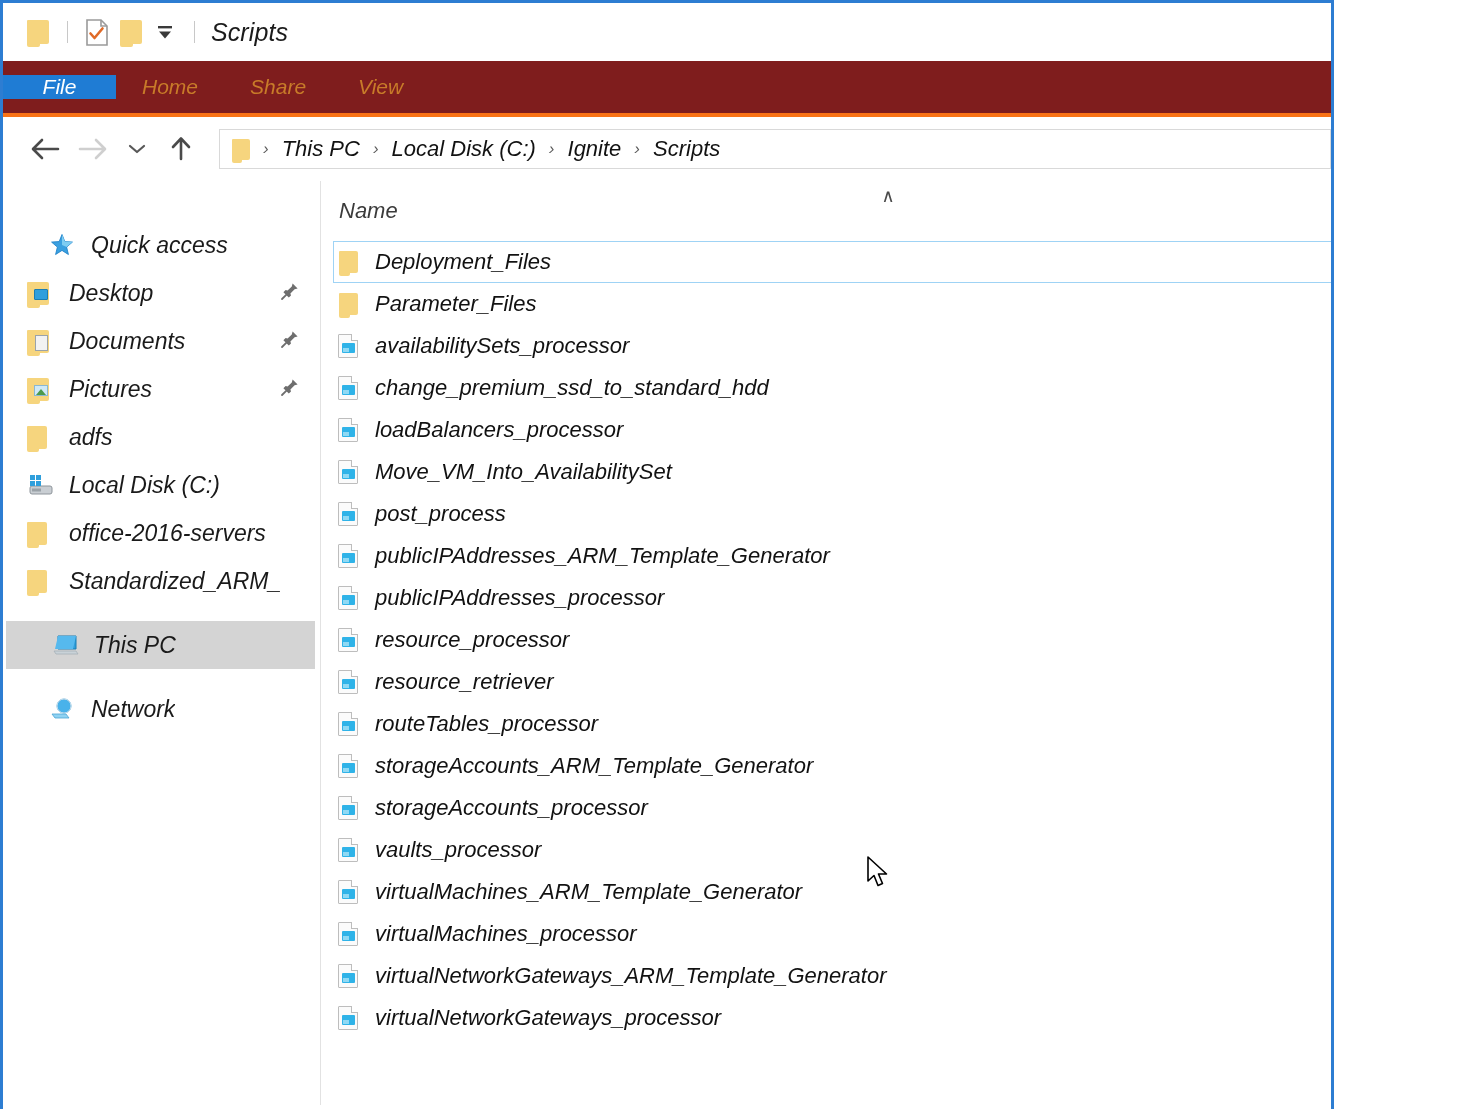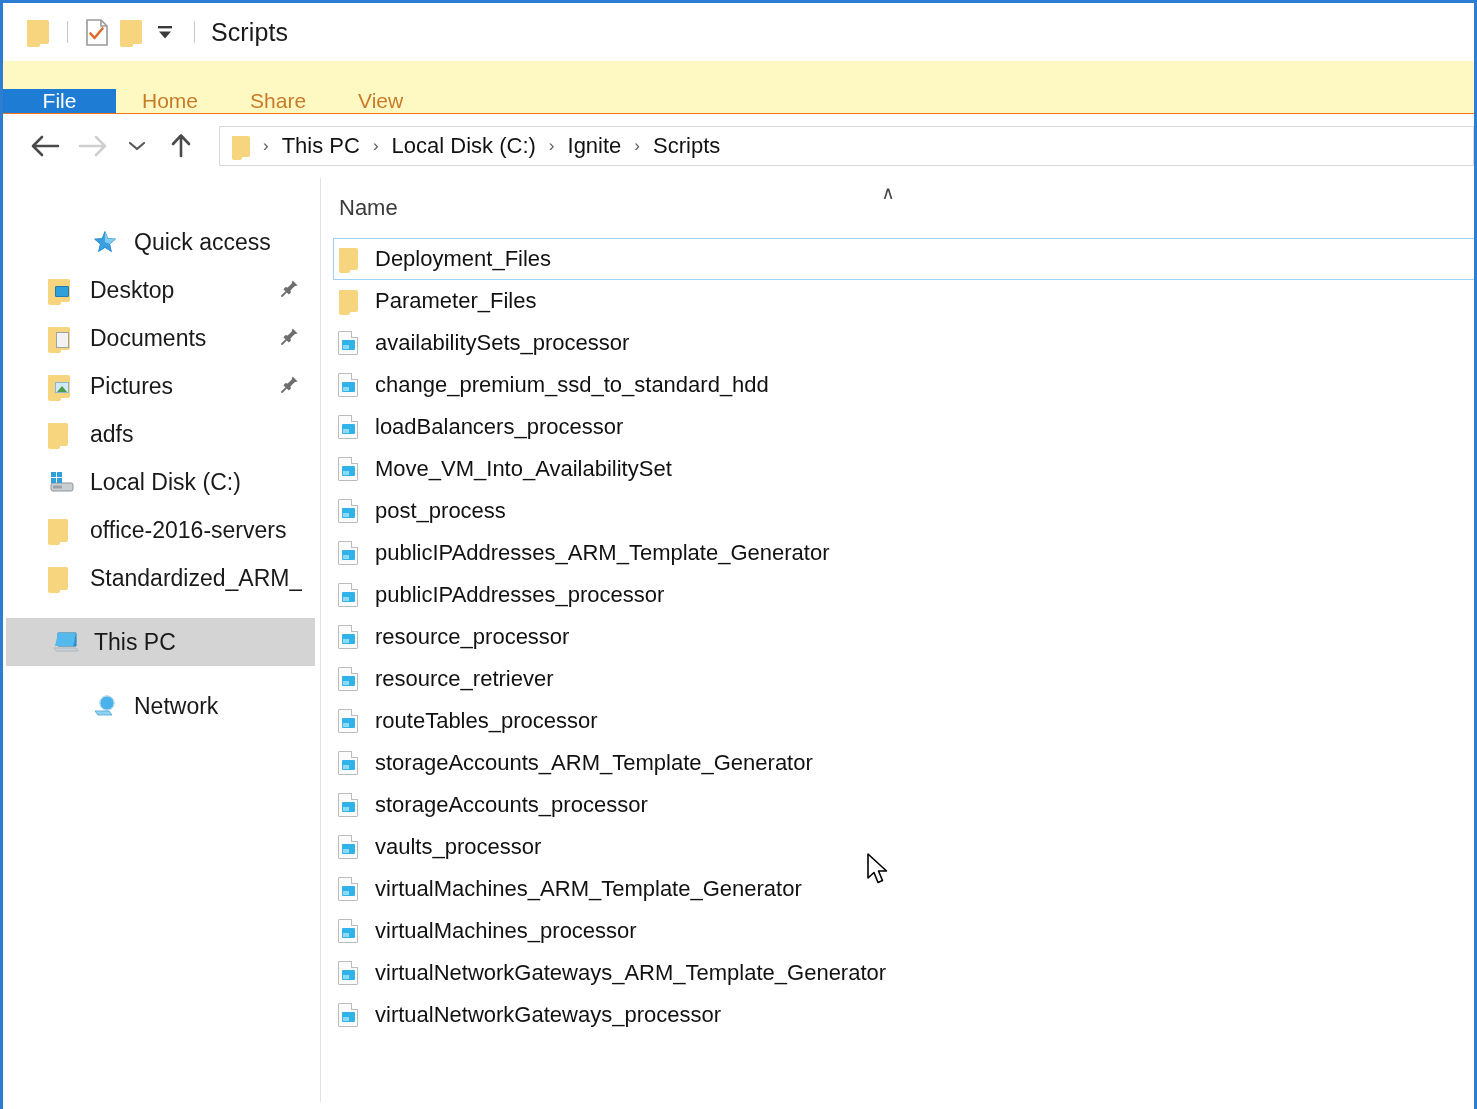--- a/index.html
+++ b/index.html
@@ -7,27 +7,28 @@
     margin: 0;
     padding: 0;
     background: #ffffff;
   }
   body {
     font-family: "Liberation Sans", "DejaVu Sans", sans-serif;
     -webkit-font-smoothing: antialiased;
   }
   #window {
     position: relative;
-    width: 1477px;
+    width: 1334px;
     height: 1109px;
     box-sizing: border-box;
     border: 3px solid #2d7dd2;
     border-bottom: none;
     background: #ffffff;
     overflow: hidden;
+    font-style: italic;
   }
 
   
   .titlebar {
     position: relative;
     height: 58px;
     background: #ffffff;
     display: flex;
     align-items: center;
     padding-left: 18px;
@@ -79,23 +80,23 @@
     bottom: -3px;
     height: 4px;
     background: #f6d57e;
     border-radius: 0 0 2px 2px;
   }
 
   
   .ribbon {
     height: 52px;
     display: flex;
-    align-items: flex-end;
-    background: #fef9c3;
-    border-bottom: 1px solid #f97316;
+    align-items: center;
+    background: #7f1d1d;
+    border-bottom: 4px solid #f97316;
   }
   .tab {
     display: flex;
     align-items: center;
     justify-content: center;
     font-size: 21px;
     color: #c87b29;
     padding: 0 26px;
     cursor: default;
     white-space: nowrap;
@@ -167,24 +168,24 @@
     padding-top: 40px;
     box-sizing: border-box;
     overflow: hidden;
   }
   .nav-item {
     position: relative;
     height: 48px;
     display: flex;
     align-items: center;
     cursor: default;
-    padding-left: 45px;
-    box-sizing: border-box;
-  }
-  .nav-item.root { padding-left: 46px; margin-left: 43px; }
+    padding-left: 24px;
+    box-sizing: border-box;
+  }
+  .nav-item.root { padding-left: 46px; }
   .nav-item.selected { background: #d4d4d4; margin: 0 5px 0 3px; }
   .nav-item .ico {
     width: 30px;
     flex: none;
     display: flex;
     align-items: center;
     justify-content: flex-start;
   }
   .nav-item .lbl {
     font-size: 23px;

